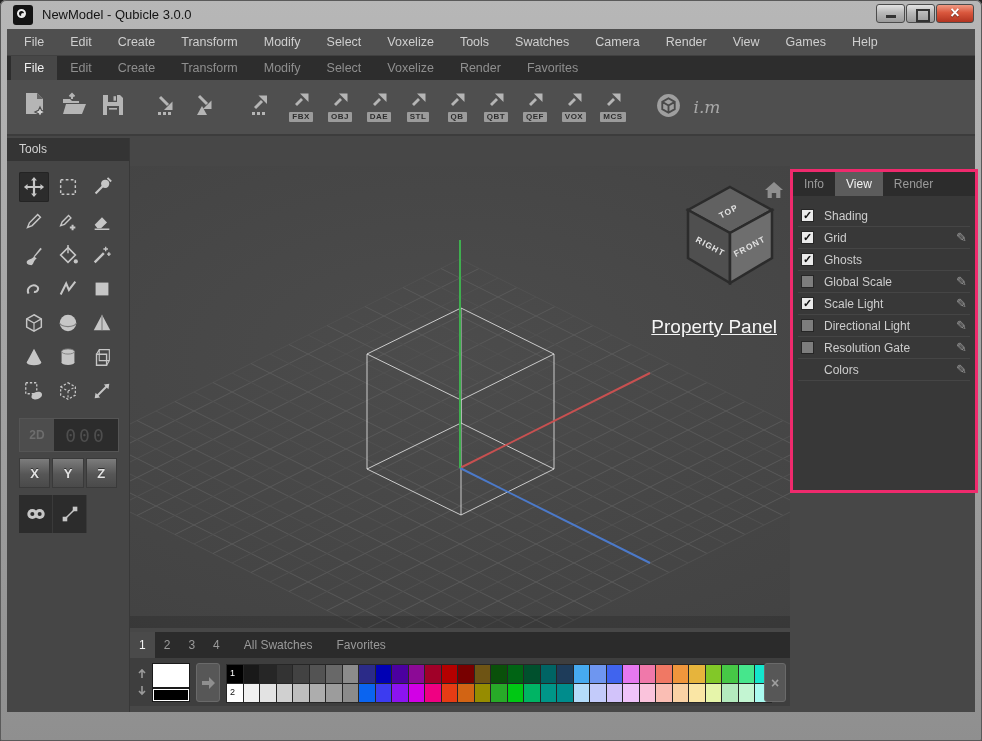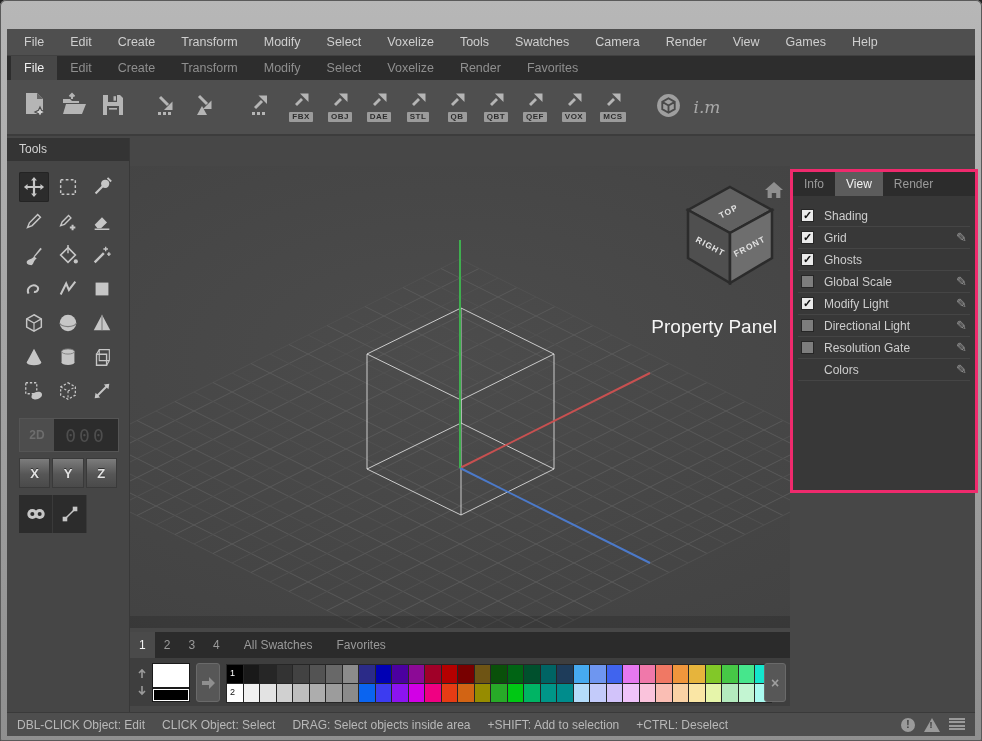--- a/index.html
+++ b/index.html
@@ -62,21 +62,21 @@
   .vp-strip{left:130px;top:138px;width:660px;height:28px;background:#474747;}
   .back-btn{position:absolute;left:6px;top:2px;width:34px;height:24px;border:1px solid #6f6f6f;
        display:flex;align-items:center;justify-content:center;background:#4a4a4a;}
   .model-tab{position:absolute;left:60px;top:3px;height:25px;background:#5a5a5a;border-radius:2px 2px 0 0;
        display:flex;align-items:center;padding:0 10px;}
   .model-tab .thumb{width:12px;height:12px;background:#2e2e2e;border:1px solid #232323;margin-right:7px;}
   .model-tab .lbl{color:#ececec;font-size:12px;}
   .viewport{left:130px;top:166px;width:660px;height:462px;
        background:radial-gradient(ellipse 120% 95% at 48% 42%, #4c4c4c 0%, #434343 70%, #3a3a3a 100%);overflow:hidden;}
   .vp-bottom{position:absolute;left:0;bottom:0;width:660px;height:12px;background:rgba(0,0,0,.14);}
-  .vp-annotation{position:absolute;right:13px;top:150px;color:#f5f5f5;font-size:19px;}
+  .vp-annotation{position:absolute;right:13px;top:150px;color:#f5f5f5;font-size:19px;text-decoration:underline;}
   .navcube{position:absolute;left:548px;top:10px;}
   .homeicon{position:absolute;right:7px;top:16px;}
 
   
   .prop-highlight{left:790px;top:169px;width:188px;height:324px;border:3px solid #ef2a6d;}
   .prop-panel{position:absolute;left:0;top:0;width:182px;height:318px;background:#383838;}
   .prop-tabs{height:24px;background:#2c2c2c;display:flex;}
   .ptab{padding:0 11px;font-size:12px;color:#9a9a9a;line-height:24px;height:24px;}
   .ptab.active{background:#5c5c5c;color:#f2f2f2;}
   .prop-items{padding-top:9px;}
@@ -116,20 +116,32 @@
   .ic-info::after{content:"!";position:absolute;left:0;right:0;top:0;text-align:center;font-size:10px;font-weight:bold;color:#3a3a3a;line-height:14px;}
   .ic-warn{width:0;height:0;border-left:8px solid transparent;border-right:8px solid transparent;border-bottom:14px solid #9a9a9a;position:relative;margin-left:9px;}
   .ic-warn::after{content:"!";position:absolute;left:-2.5px;top:2px;font-size:9px;font-weight:bold;color:#3a3a3a;}
   .ic-menu{width:16px;height:13px;margin-left:9px;background:repeating-linear-gradient(#9a9a9a 0 2px,transparent 2px 3.5px);}
 </style>
 </head>
 <body>
 
 <div class="win">
 
+  <div class="abs titlebar">
+    <div class="abs app-icon">
+        <i></i>
+        <b></b>
+      </div>
+    <div class="abs title-text">NewModel - Qubicle 3.0.0</div>
+    <div class="abs capbtns">
+      <div class="capbtn min"></div>
+      <div class="capbtn max"></div>
+      <div class="capbtn close"></div>
+    </div>
+  </div>
 
   <div class="abs menubar1" id="menubar1">
       <div class="mi">File</div>
       <div class="mi">Edit</div>
       <div class="mi">Create</div>
       <div class="mi">Transform</div>
       <div class="mi">Modify</div>
       <div class="mi">Select</div>
       <div class="mi">Voxelize</div>
       <div class="mi">Tools</div>
@@ -527,21 +539,21 @@
             <div class="cb checked">✓</div>
             <span class="plbl">Ghosts</span>
           </div>
           <div class="pitem">
             <div class="cb unchecked"></div>
             <span class="plbl">Global Scale</span>
             <span class="pencil">✎</span>
           </div>
           <div class="pitem">
             <div class="cb checked">✓</div>
-            <span class="plbl">Modify Light</span>
+            <span class="plbl">Scale Light</span>
             <span class="pencil">✎</span>
           </div>
           <div class="pitem">
             <div class="cb unchecked"></div>
             <span class="plbl">Directional Light</span>
             <span class="pencil">✎</span>
           </div>
           <div class="pitem">
             <div class="cb unchecked"></div>
             <span class="plbl">Resolution Gate</span>
@@ -646,28 +658,14 @@
         <div class="pcell" style="background: rgb(250, 210, 165); grid-area: 2 / 28;"></div>
         <div class="pcell" style="background: rgb(250, 230, 165); grid-area: 2 / 29;"></div>
         <div class="pcell" style="background: rgb(230, 245, 170); grid-area: 2 / 30;"></div>
         <div class="pcell" style="background: rgb(180, 235, 190); grid-area: 2 / 31;"></div>
         <div class="pcell" style="background: rgb(195, 245, 210); grid-area: 2 / 32;"></div>
         <div class="pcell" style="background: rgb(170, 250, 240); grid-area: 2 / 33;"></div>
       </div>
     <div class="del-btn">×</div>
   </div>
 
-  <div class="abs statusbar">
-    <div id="statusSegs" style="display:flex;">
-        <div class="seg">DBL-CLICK Object: Edit</div>
-        <div class="seg">CLICK Object: Select</div>
-        <div class="seg">DRAG: Select objects inside area</div>
-        <div class="seg">+SHIFT: Add to selection</div>
-        <div class="seg">+CTRL: Deselect</div>
-      </div>
-    <div class="status-icons">
-      <div class="ic-info"></div>
-      <div class="ic-warn"></div>
-      <div class="ic-menu"></div>
-    </div>
-  </div>
 
 </div>
 
 </body></html>

